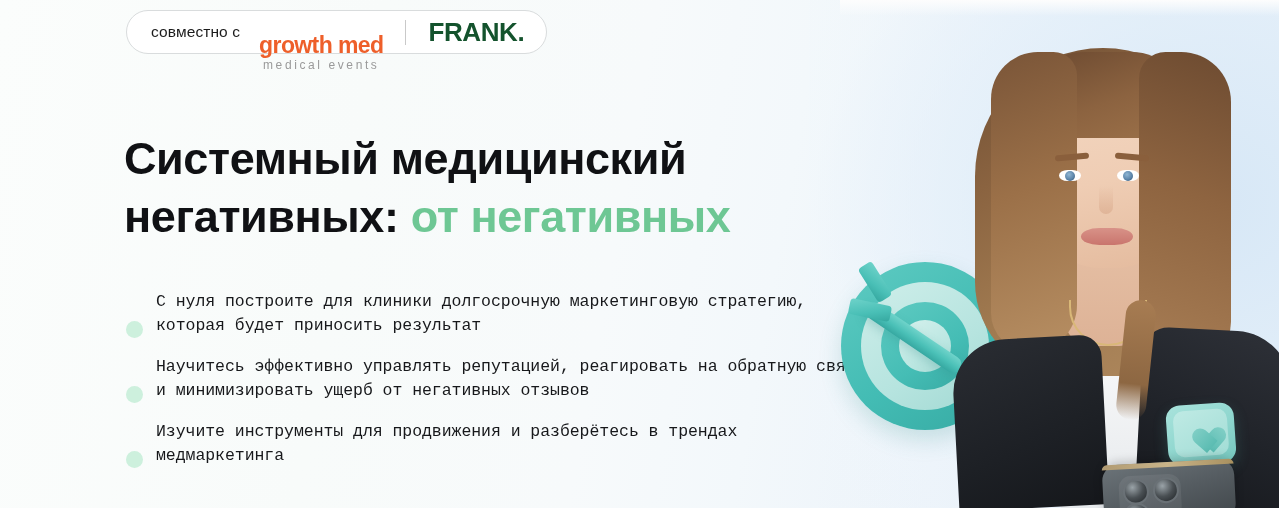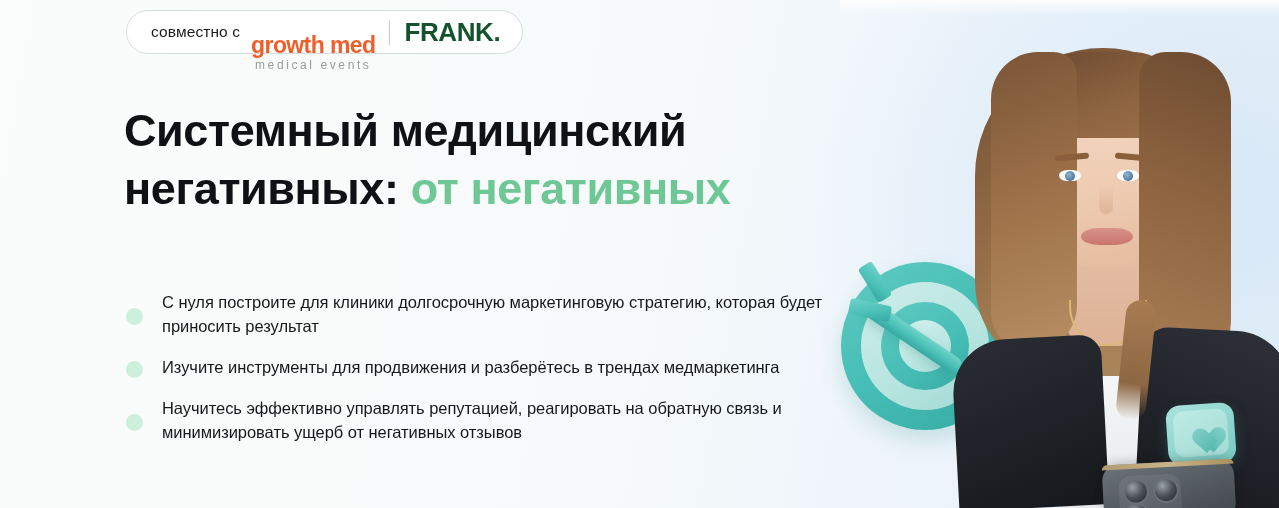--- a/index.html
+++ b/index.html
@@ -56,21 +56,21 @@
 
   
   .badge {
     position: absolute;
     left: 126px;
     top: 10px;
     height: 44px;
     box-sizing: border-box;
     display: flex;
     align-items: center;
-    gap: 11px;
+    gap: 19px;
     padding: 0 22px 0 24px;
     background: #ffffff;
     border: 1px solid #d9dcdd;
     border-radius: 24px;
     white-space: nowrap;
   }
   .badge-text {
     font-size: 15.5px;
     color: #1b1b1b;
     letter-spacing: 0.1px;
@@ -108,42 +108,43 @@
     font-weight: 700;
     color: #14532d;
     letter-spacing: -0.4px;
     line-height: 1;
   }
 
   
   .heading {
     position: absolute;
     left: 124px;
-    top: 72px;
+    top: 100px;
     width: 700px;
     font-size: 45px;
     font-weight: 700;
     line-height: 58px;
     letter-spacing: -0.4px;
     color: #101114;
   }
   .heading .accent { color: #6ec794; }
 
   
   .bullets {
     position: absolute;
     left: 126px;
     top: 290px;
     width: 740px;
   }
   .bullet-item {
     display: flex;
-    align-items: center;
-    gap: 19px;
+    align-items: flex-end;
+    gap: 13px;
     margin-bottom: 17px;
+    font-family: Liberation Mono, monospace;
   }
   .bullet-item:last-child { margin-bottom: 0; }
   .bullet-dot {
     flex: 0 0 auto;
     width: 17px;
     height: 17px;
     border-radius: 50%;
     background: #cdf0dd;
     margin-top: 4px;
   }
@@ -481,25 +482,25 @@
     <span class="accent">от негативных</span><br>
   </h1>
 
   <ul class="bullets" style="list-style:none;margin:0;padding:0;">
     <li class="bullet-item">
       <span class="bullet-dot"></span>
       <span class="bullet-text">С нуля построите для клиники долгосрочную маркетинговую стратегию, которая будет приносить результат</span>
     </li>
     <li class="bullet-item">
       <span class="bullet-dot"></span>
-      <span class="bullet-text">Изучите инструменты для продвижения и разберётесь в трендах медмаркетинга</span>
+      <span class="bullet-text">Научитесь эффективно управлять репутацией, реагировать на обратную связь и минимизировать ущерб от негативных отзывов</span>
     </li>
     <li class="bullet-item">
       <span class="bullet-dot"></span>
-      <span class="bullet-text">Научитесь эффективно управлять репутацией, реагировать на обратную связь и минимизировать ущерб от негативных отзывов</span>
+      <span class="bullet-text">Изучите инструменты для продвижения и разберётесь в трендах медмаркетинга</span>
     </li>
   </ul>
 
   <div class="art">
 
     <div class="target-wrap">
       <div class="ring ring-1"></div>
       <div class="ring ring-2"></div>
       <div class="ring ring-3"></div>
       <div class="ring ring-4"></div>

